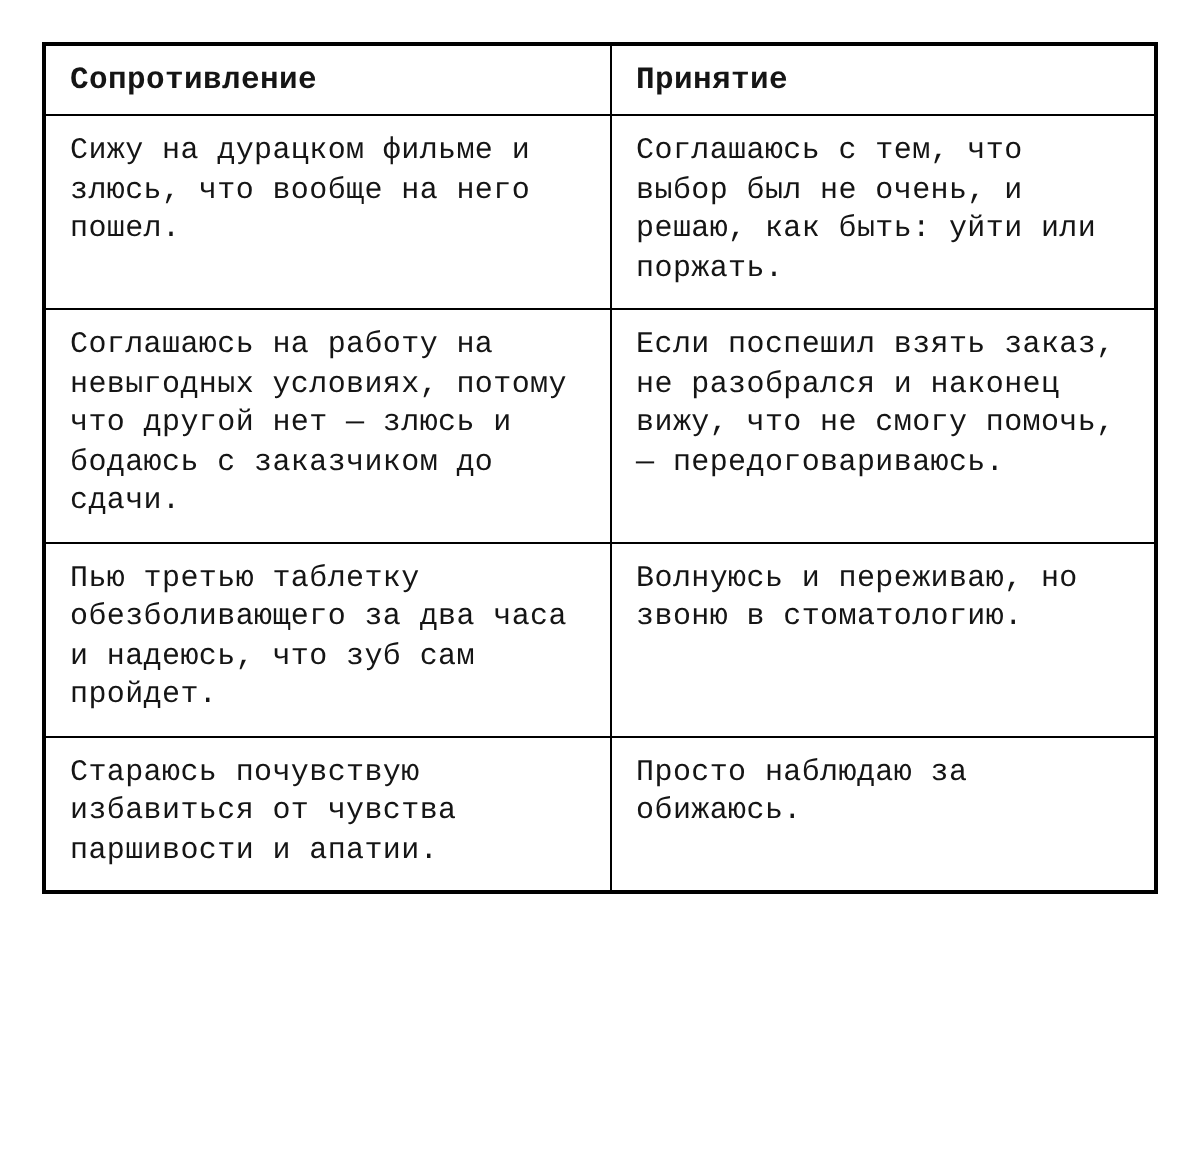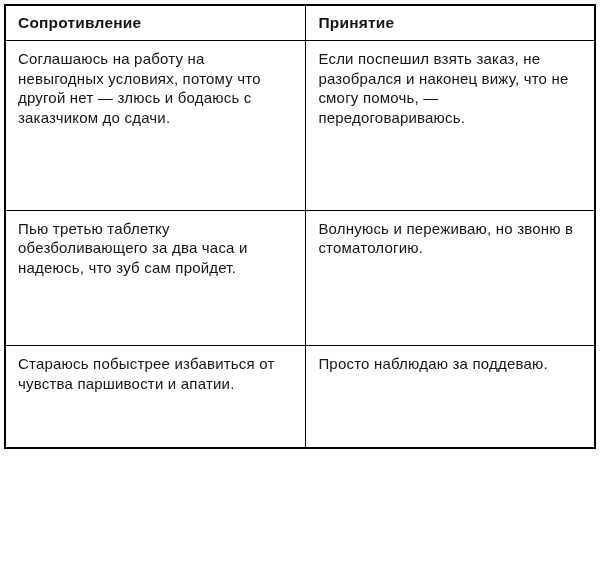--- a/index.html
+++ b/index.html
@@ -4,23 +4,23 @@
 <style>
   html, body {
     margin: 0;
     padding: 0;
     background: #ffffff;
   }
   .page {
     width: 600px;
     height: 453px;
     box-sizing: border-box;
-    padding: 4px;
+    padding: 21px;
     background: #ffffff;
-    font-family: Liberation Sans, sans-serif;
+    font-family: Liberation Mono, monospace;
     color: #151515;
   }
   table.book-table {
     width: 100%;
     height: 100%;
     border-collapse: collapse;
     border: 2px solid #000000;
     table-layout: fixed;
   }
   table.book-table col.col-left  { width: 51%; }
@@ -53,26 +53,30 @@
       <col class="col-right">
     </colgroup>
     <thead>
       <tr>
         <th>Сопротивление</th>
         <th>Принятие</th>
       </tr>
     </thead>
     <tbody>
       <tr>
+        <td>Сижу на дурацком фильме и злюсь, что вообще на него пошел.</td>
+        <td>Соглашаюсь с тем, что выбор был не очень, и решаю, как быть: уйти или поржать.</td>
+      </tr>
+      <tr>
         <td>Соглашаюсь на работу на невыгодных условиях, потому что другой нет — злюсь и бодаюсь с заказчиком до сдачи.</td>
         <td>Если поспешил взять заказ, не разобрался и наконец вижу, что не смогу помочь, — передоговариваюсь.</td>
       </tr>
       <tr>
         <td>Пью третью таблетку обезболивающего за два часа и надеюсь, что зуб сам пройдет.</td>
         <td>Волнуюсь и переживаю, но звоню в стоматологию.</td>
       </tr>
       <tr>
-        <td>Стараюсь побыстрее избавиться от чувства паршивости и апатии.</td>
-        <td>Просто наблюдаю за поддеваю.</td>
+        <td>Стараюсь почувствую избавиться от чувства паршивости и апатии.</td>
+        <td>Просто наблюдаю за обижаюсь.</td>
       </tr>
     </tbody>
   </table>
 </div>
 
 </body></html>

